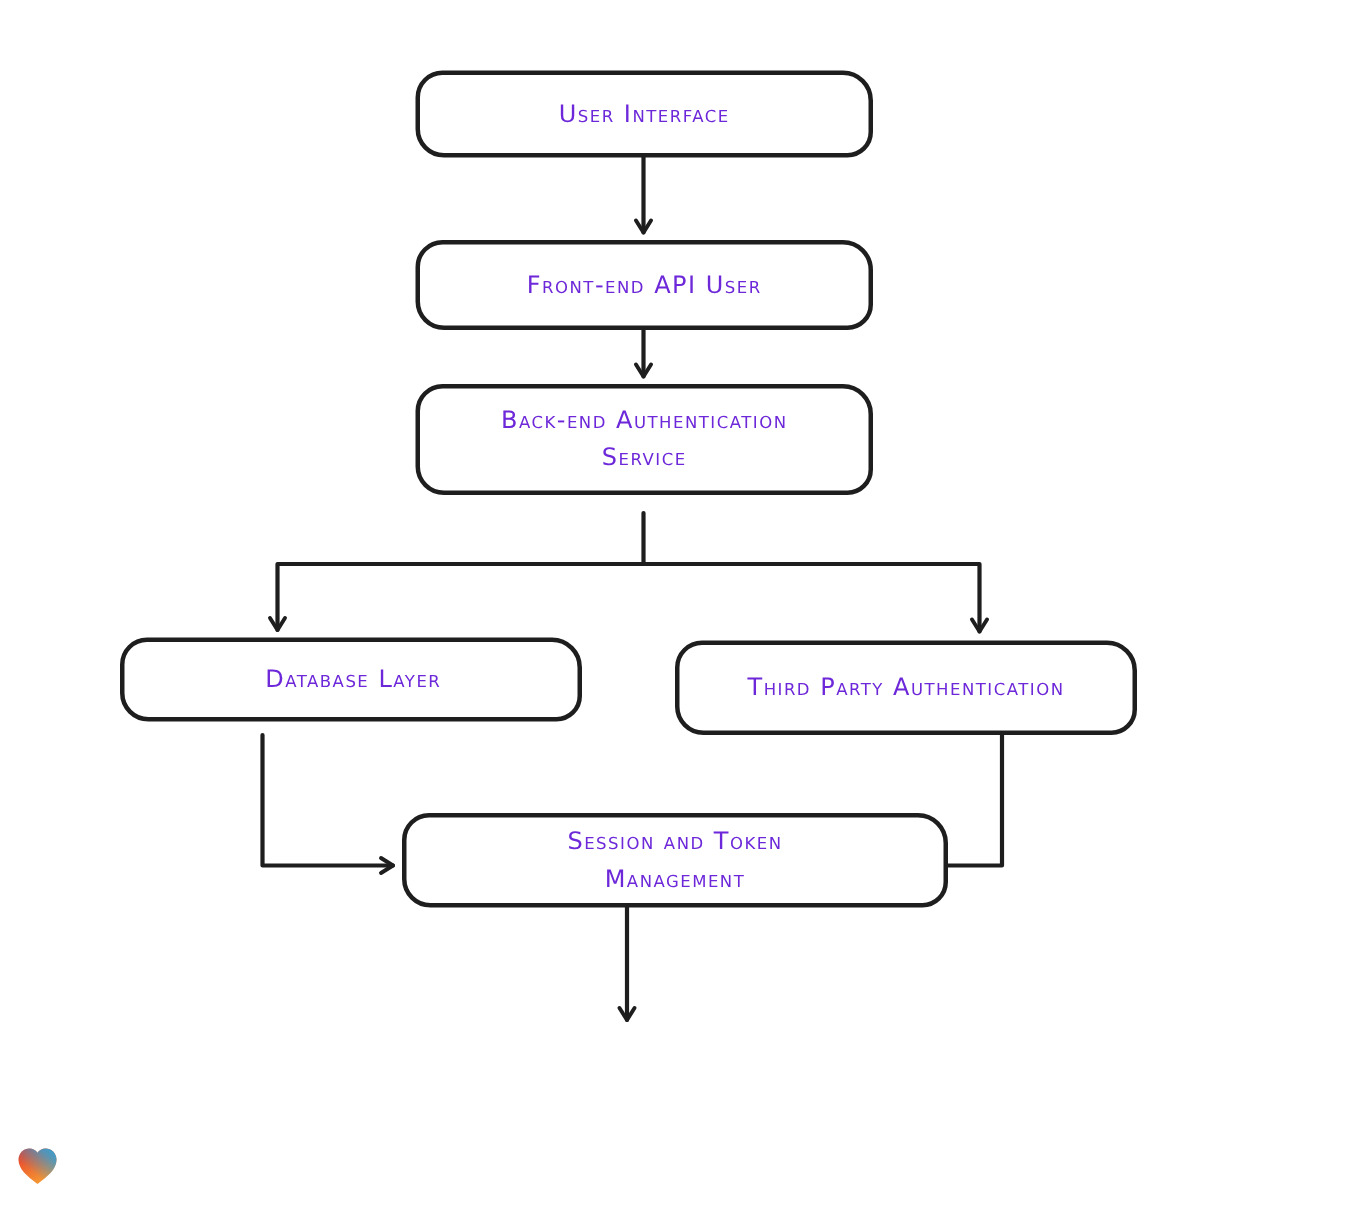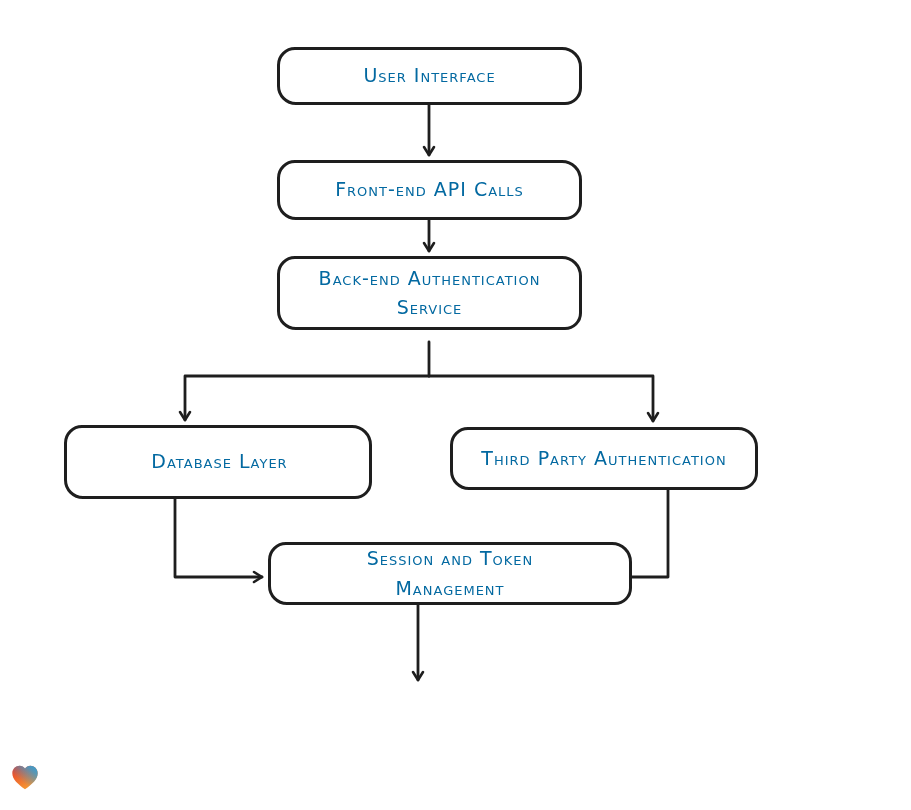--- a/index.html
+++ b/index.html
@@ -27,33 +27,33 @@
     border: 3.5px solid #1e1e1e;
     border-radius: 18px 20px 17px 19px;
     display: flex;
     align-items: center;
     justify-content: center;
     text-align: center;
     padding: 6px 14px;
   }
 
   .node-label {
-    font-size: 19px;
+    font-size: 16px;
     font-variant: small-caps;
     letter-spacing: 1px;
     line-height: 1.55;
-    color: #0369a1;
+    color: #6d28d9;
     white-space: pre-line;
     font-weight: 500;
   }
 
   #node-user-interface        { left: 277px; top: 47px;  width: 305px; height: 58px; }
   #node-front-end-api-calls   { left: 277px; top: 160px; width: 305px; height: 60px; }
   #node-back-end-auth-service { left: 277px; top: 256px; width: 305px; height: 74px; }
-  #node-database-layer        { left: 64px;  top: 425px; width: 308px; height: 74px; padding-left: 17px; }
+  #node-database-layer        { left: 80px;  top: 425px; width: 308px; height: 56px; padding-left: 17px; }
   #node-third-party-auth      { left: 450px; top: 427px; width: 308px; height: 63px; }
   #node-session-token-mgmt    { left: 268px; top: 542px; width: 364px; height: 63px; }
   #node-security-measures     { left: 269px; top: 685px; width: 302px; height: 61px; }
 
   .logo-badge {
     position: absolute;
     left: 11px;
     top: 764px;
     width: 28px;
     height: 27px;
@@ -81,21 +81,21 @@
       <path d="M668,490 L668,577 L578,577" marker-end="url(#arrowhead)"></path>
       <path d="M418,605 L418,680" marker-end="url(#arrowhead)"></path>
     </g>
   </svg>
 
   <div class="node" id="node-user-interface">
     <span class="node-label">User Interface</span>
   </div>
 
   <div class="node" id="node-front-end-api-calls">
-    <span class="node-label">Front-end API Calls</span>
+    <span class="node-label">Front-end API User</span>
   </div>
 
   <div class="node" id="node-back-end-auth-service">
     <span class="node-label">Back-end Authentication
 Service</span>
   </div>
 
   <div class="node" id="node-database-layer">
     <span class="node-label">Database Layer</span>
   </div>

